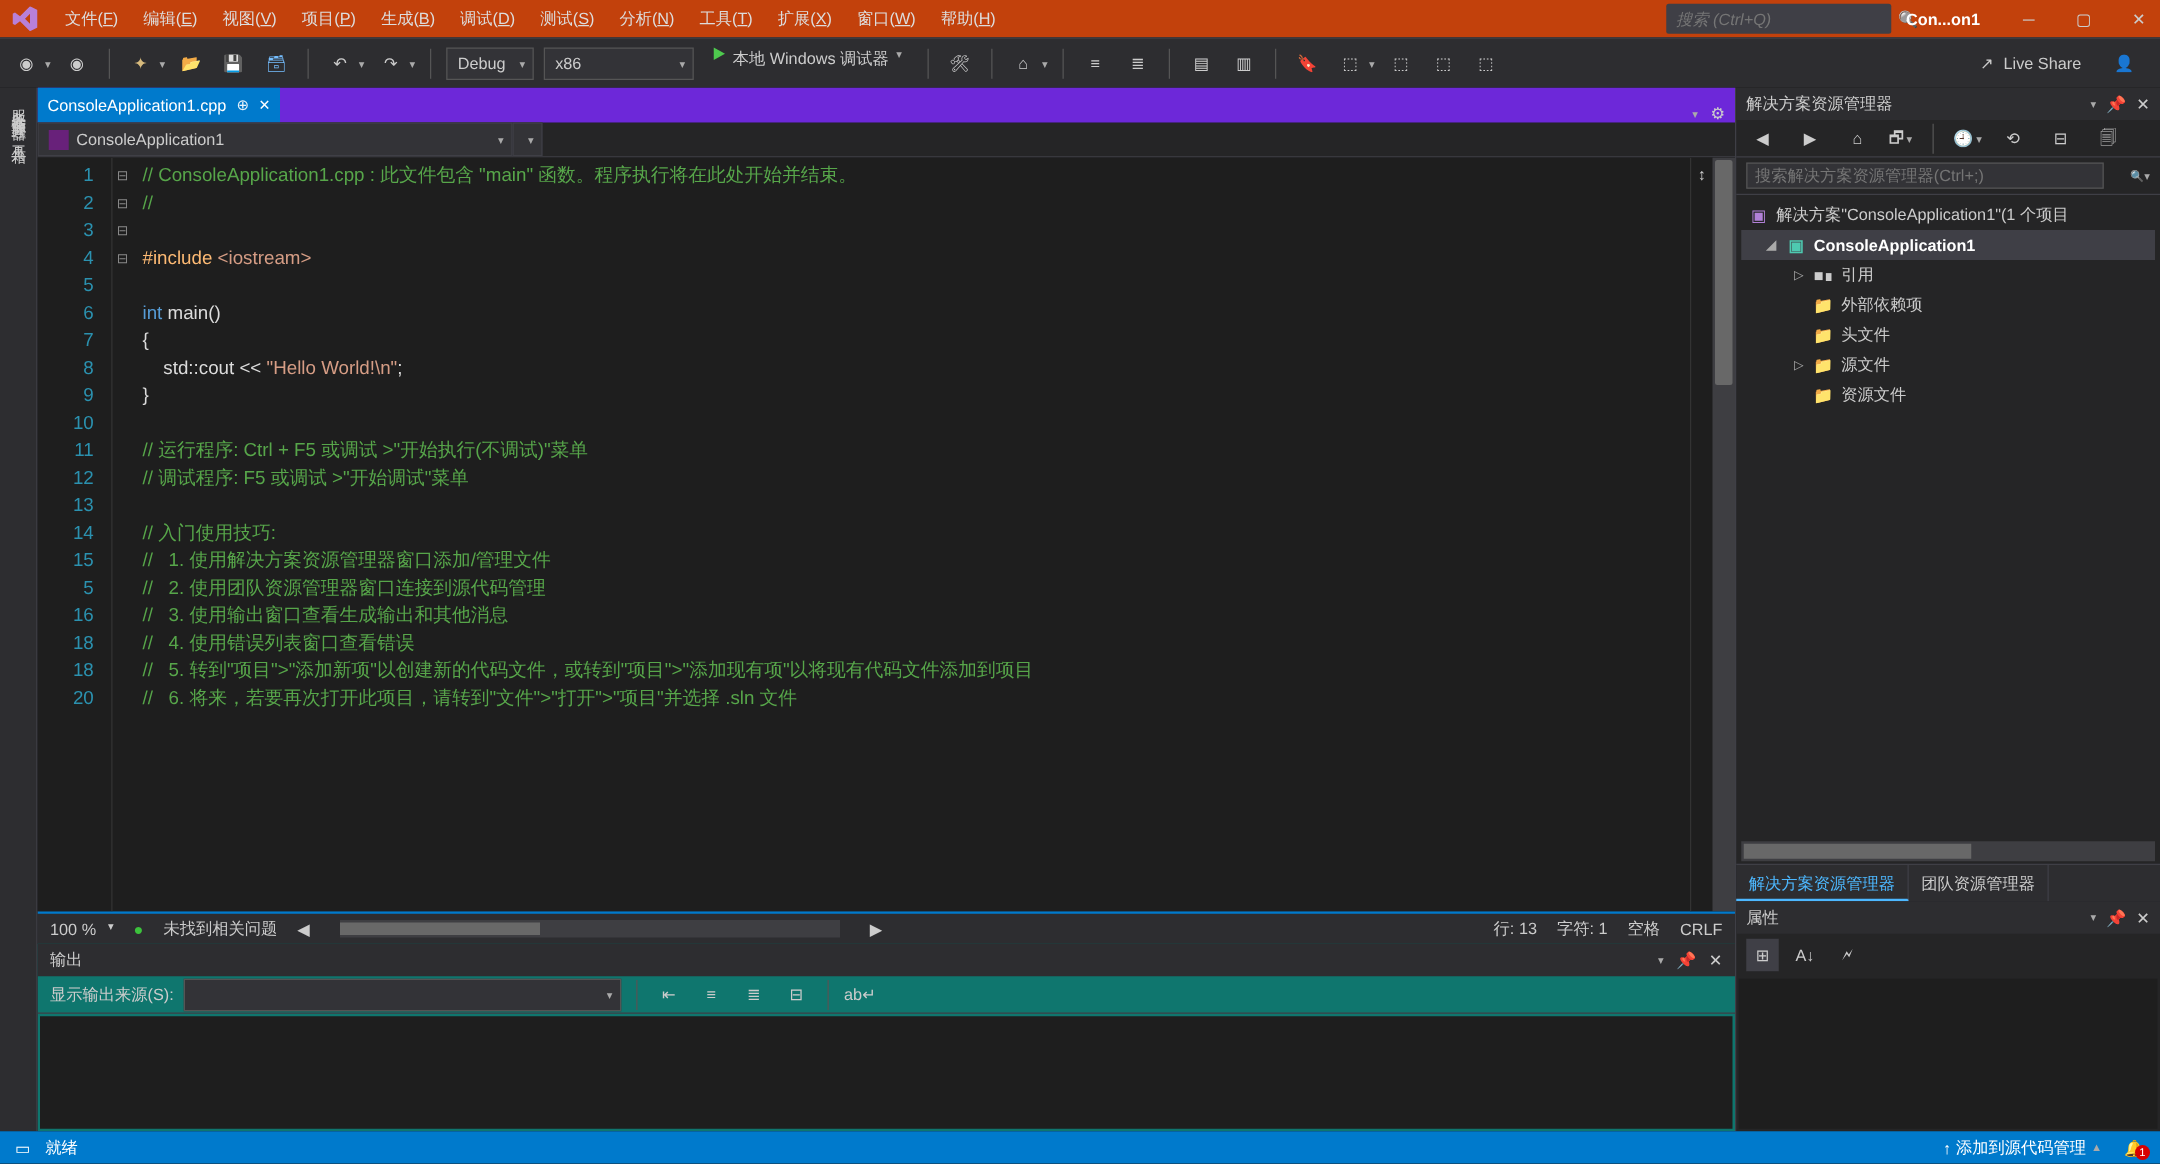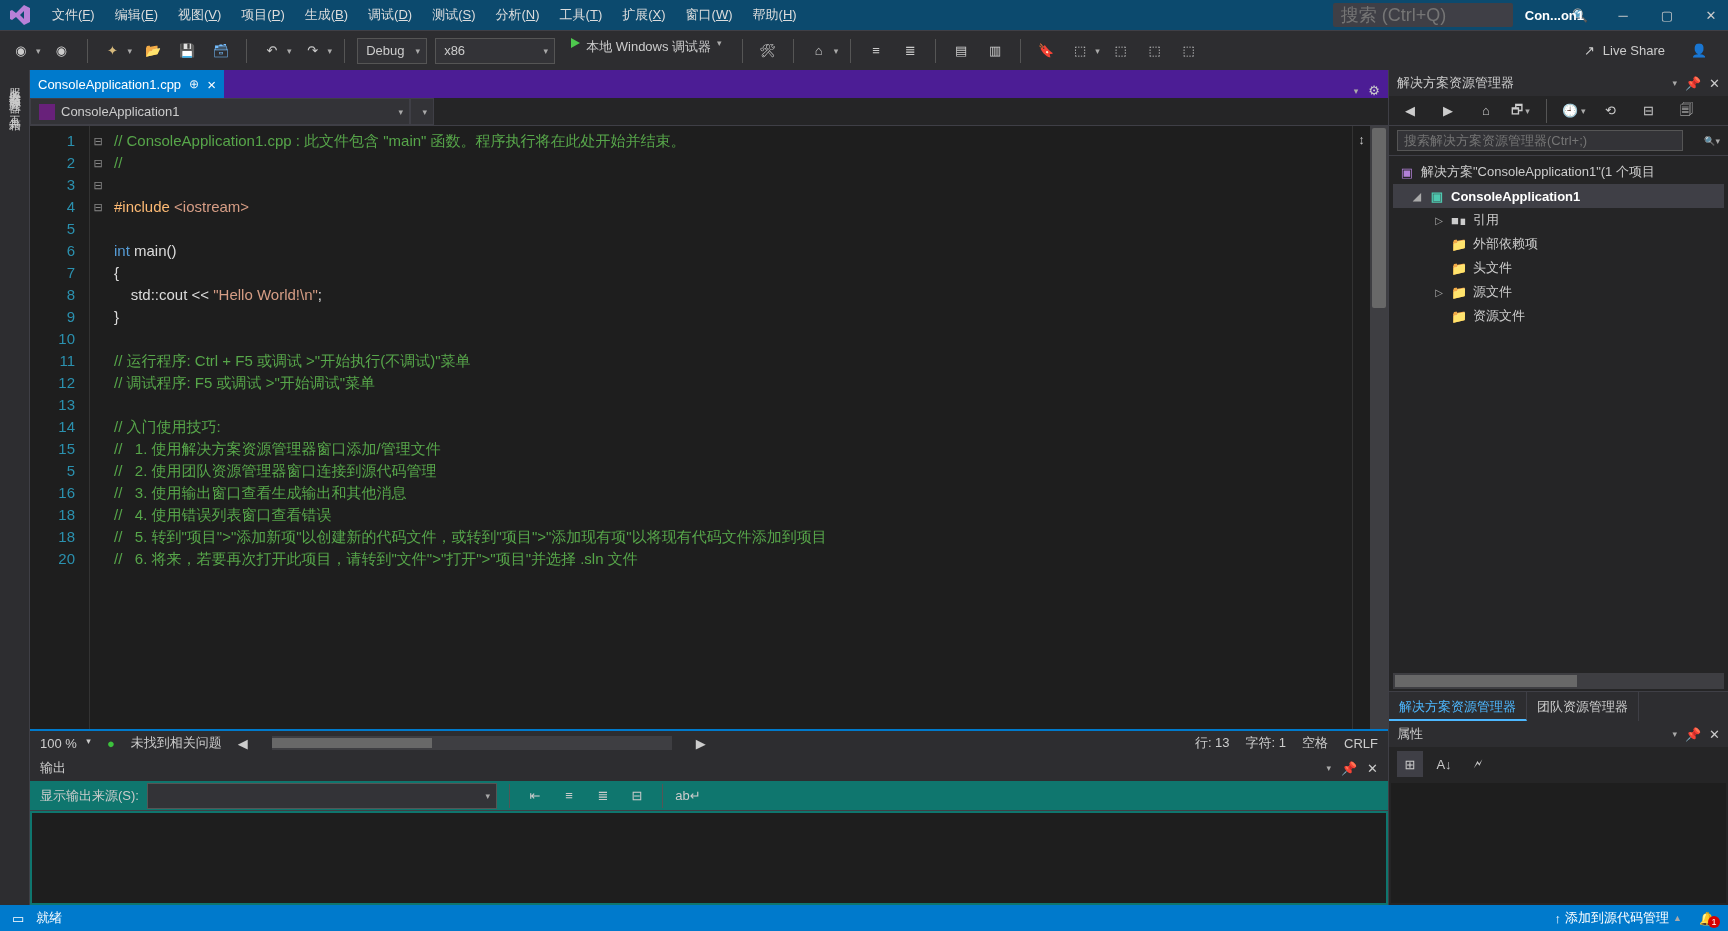--- a/index.html
+++ b/index.html
@@ -1,26 +1,26 @@
 <!DOCTYPE html>
 <html><head>
 <meta charset="utf-8">
 <style>
 * { margin: 0; padding: 0; box-sizing: border-box; font-family: "Segoe UI", "Microsoft YaHei", sans-serif; }
 body { background: #1e1e1e; color: #ccc; width: 1728px; height: 931px; overflow: hidden; display: flex; flex-direction: column; font-size: 13px; }
 
 
-.titlebar { height: 30px; background: #0c4a6e; display: flex; align-items: center; padding: 0 8px; }
+.titlebar { height: 30px; background: #c2410c; display: flex; align-items: center; padding: 0 8px; }
 .titlebar .logo { width: 24px; height: 24px; margin-right: 12px; display:flex; align-items:center; justify-content:center;}
 .titlebar .menu-items { display: flex; gap: 4px; }
 .titlebar .menu-item { padding: 4px 8px; color: #ddd; }
 .titlebar .menu-item u { text-decoration: underline; }
 .titlebar .spacer { flex: 1; }
 .titlebar .search { background: #3f3f46; height: 24px; width: 180px; display: flex; align-items: center; padding: 0 8px; border-radius: 2px; margin-right: 12px; }
-.titlebar .search input { background: transparent; border: none; color: #ccc; font-size: 18px; flex:1; outline:none;}
+.titlebar .search input { background: transparent; border: none; color: #ccc; font-size: 13px; flex:1; outline:none;font-style:italic;}
 .titlebar .appname { color: #fff; font-weight: 600; margin-right: 30px; }
 .titlebar .winbtns { display: flex; gap: 26px; align-items: center; }
 .winbtn { width: 18px; height: 18px; display:flex; align-items:center; justify-content:center; color:#ccc;}
 
 
 .toolbar { height: 40px; background: #2d2d30; border-top: 1px solid #3f3f46; display: flex; align-items: center; padding: 0 8px; gap: 8px; }
 .tbtn { width: 26px; height: 26px; display:flex; align-items:center; justify-content:center; color:#ccc;}
 .tsep { width: 1px; height: 24px; background: #555; margin: 0 4px; }
 .tdrop { display:flex; align-items: center; gap:2px; }
 .chev { font-size: 9px; color:#aaa; }
@@ -31,21 +31,21 @@
 .liveshare { margin-left: auto; display: flex; align-items:center; gap:8px; padding:0 12px;}
 
 
 .main { flex: 1; display: flex; overflow: hidden; }
 .left-rail { width: 30px; background: #2d2d30; border-right: 1px solid #3f3f46; display:flex; flex-direction:column; align-items:center; padding-top:8px; gap:12px;}
 .rail-text { writing-mode: vertical-rl; text-orientation: upright; font-size:12px; color:#ccc; letter-spacing:2px;}
 
 .center { flex: 1; display: flex; flex-direction: column; overflow:hidden;}
 
 
-.tabs-row { height: 28px; background: #4c1d95; display: flex; align-items:flex-end; position:relative;}
+.tabs-row { height: 28px; background: #6d28d9; display: flex; align-items:flex-end; position:relative;}
 .tab { background: #007acc; color: #fff; height: 28px; display: flex; align-items: center; padding: 0 8px; gap: 8px; }
 .tab .pin { font-size:12px; opacity:.9;}
 .tab .close { font-size:15px; }
 .tabs-right { margin-left:auto; display:flex; align-items:center; gap:10px; padding-right:8px; color:#ccc; }
 
 
 .nav-combo-row { height: 28px; background: #252526; display: flex; border-bottom: 1px solid #3f3f46;}
 .nav-combo-row .nc { flex:1; border: 1px solid #3f3f46; display:flex; align-items:center; padding:0 8px; position:relative; background:#333337;}
 .nav-combo-row .nc::after { content:"▾"; position:absolute; right:6px; font-size:9px; color:#aaa;}
 .nav-combo-row .nc .proj-icon { width:16px; height:16px; background:#68217a; margin-right:6px; display:inline-block;}

